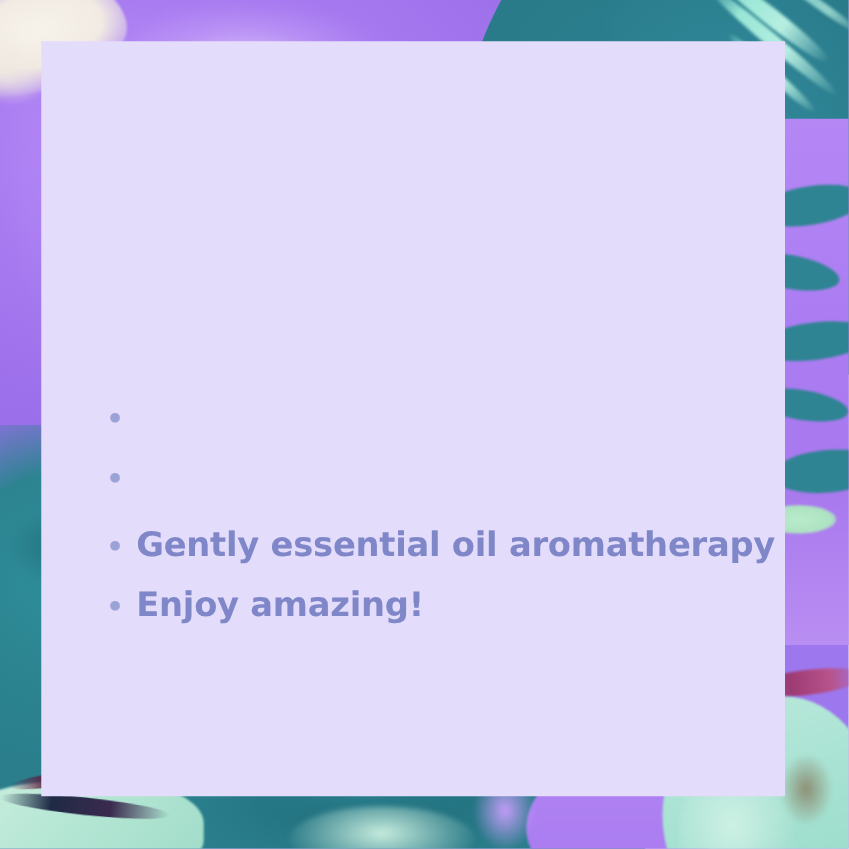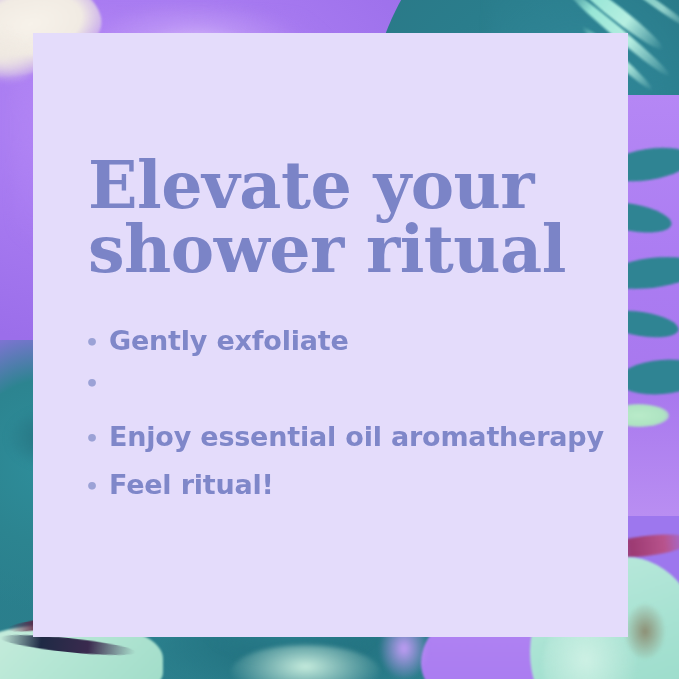--- a/index.html
+++ b/index.html
@@ -340,37 +340,32 @@
     <div class="blob bg-olive-bottom"></div>
     <div class="blob bg-magenta-bottom"></div>
 
     <div class="blob bg-mint-br"></div>
     <div class="blob bg-mint-br2"></div>
     <div class="blob bg-khaki-br"></div>
   </div>
 
   <div class="card">
 
-    <h1 class="headline">
-      <span class="line">Elevate your</span>
-      <span class="line">shower ritual</span>
-    </h1>
 
     <ul class="bullets">
       <li class="bullet">
         <span class="bullet-dot">•</span>
-        <span class="bullet-text">Gently exfoliate</span>
       </li>
       <li class="bullet">
         <span class="bullet-dot">•</span>
       </li>
       <li class="bullet">
         <span class="bullet-dot">•</span>
-        <span class="bullet-text">Enjoy essential oil aromatherapy</span>
+        <span class="bullet-text">Gently essential oil aromatherapy</span>
       </li>
       <li class="bullet">
         <span class="bullet-dot">•</span>
-        <span class="bullet-text">Feel ritual!</span>
+        <span class="bullet-text">Enjoy amazing!</span>
       </li>
     </ul>
 
   </div>
 </div>
 
 </body></html>

